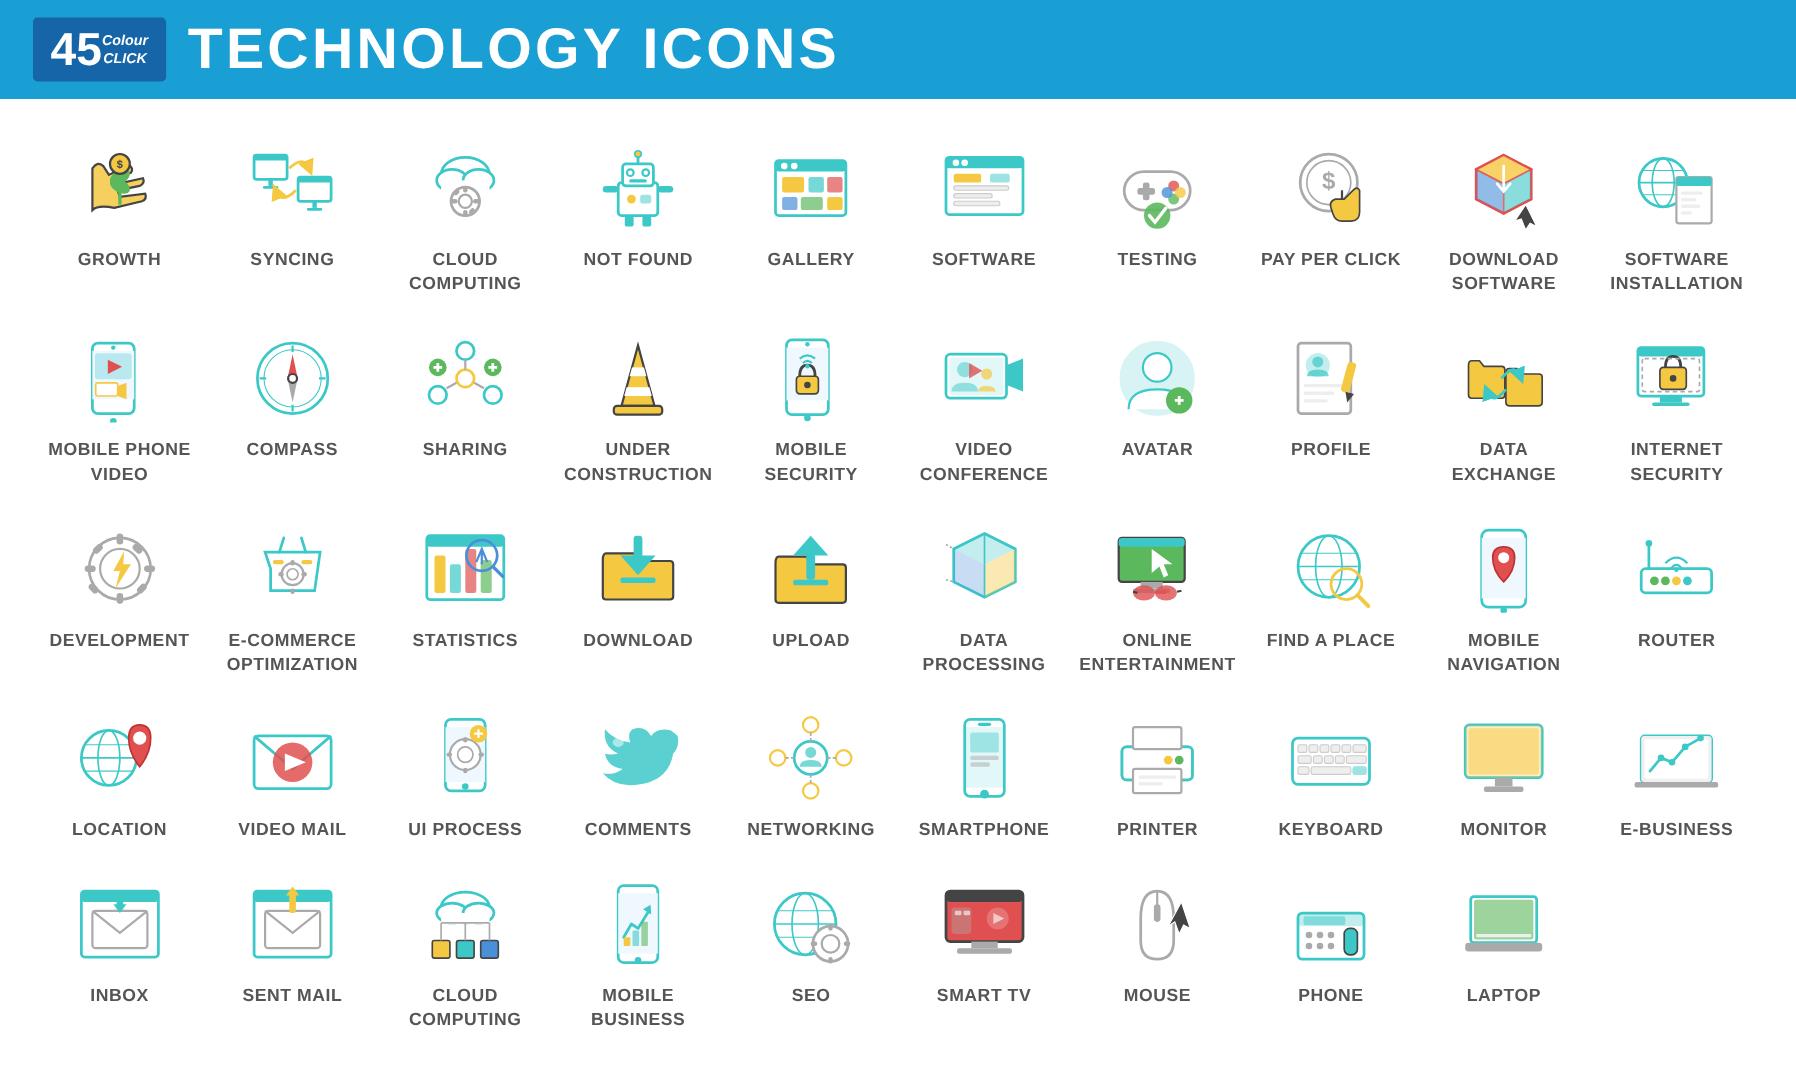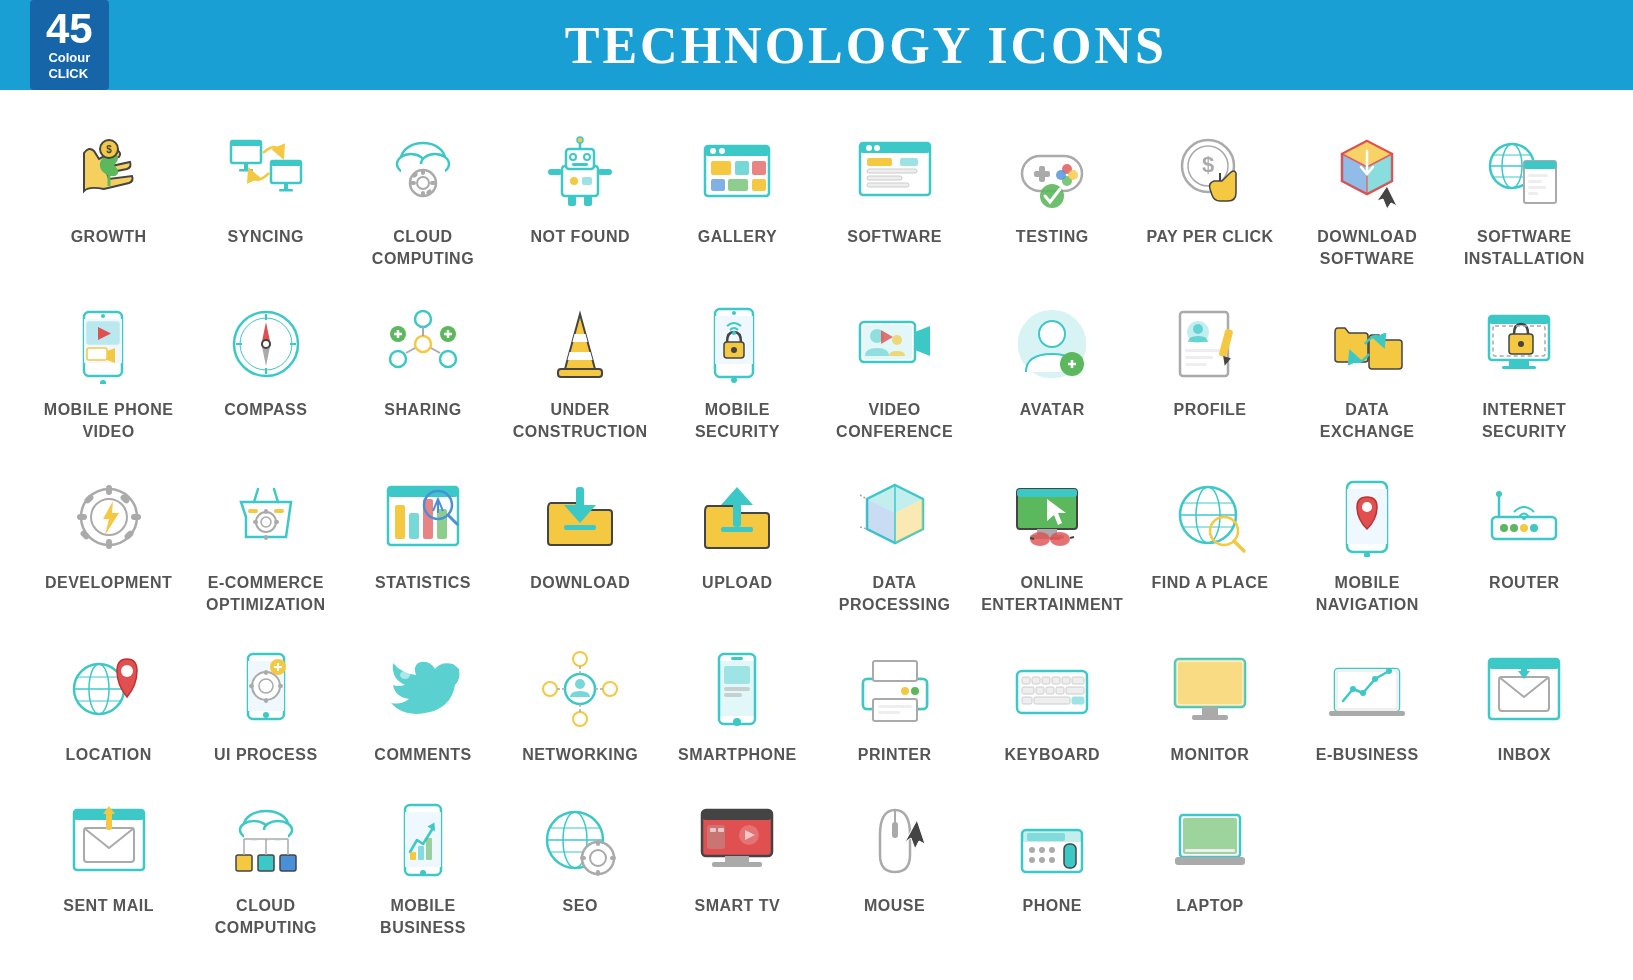--- a/index.html
+++ b/index.html
@@ -18,43 +18,42 @@
       height: 90px;
       padding: 0 30px;
     }
     .header-badge {
       background: #1565a8;
       color: #fff;
       padding: 8px 16px;
       border-radius: 4px;
       margin-right: 20px;
       display: flex;
-      flex-direction: column;
       align-items: center;
       line-height: 1;
     }
     .header-badge .num {
       font-size: 42px;
       font-weight: 900;
       line-height: 1;
     }
     .header-badge .words {
       font-size: 13px;
       font-weight: 700;
-      text-align: left;
+      text-align: center;
       line-height: 1.2;
+      font-style: italic;
     }
     .header-title {
       color: #fff;
       font-size: 52px;
       font-weight: 900;
       letter-spacing: 3px;
-      text-align: center;
+      text-align: left;
       flex: 1;
-      font-family: Liberation Serif, serif;
     }
 
     
     .icons-grid {
       display: grid;
       grid-template-columns: repeat(10, 1fr);
       gap: 0;
       padding: 20px 30px;
       background: #fff;
     }
@@ -712,20 +711,33 @@
         <line x1="8" y1="28" x2="52" y2="28" stroke="#3dc8c8" stroke-width="1"></line>
         <line x1="8" y1="52" x2="52" y2="52" stroke="#3dc8c8" stroke-width="1"></line>
 
         <path d="M58 10 Q48 10 48 22 Q48 36 58 48 Q68 36 68 22 Q68 10 58 10Z" fill="#e05050" stroke="#c03030" stroke-width="1.5"></path>
         <circle cx="58" cy="22" r="6" fill="#fff"></circle>
       </svg>
     </div>
     <span class="icon-label">LOCATION</span>
   </div>
 
+  <div class="icon-cell">
+    <div class="icon-visual">
+      <svg viewBox="0 0 80 80">
+
+        <rect x="5" y="20" width="70" height="48" rx="4" fill="#fff" stroke="#3dc8c8" stroke-width="2.5"></rect>
+        <path d="M5 20 L40 50 L75 20" fill="none" stroke="#3dc8c8" stroke-width="2.5"></path>
+
+        <circle cx="40" cy="44" r="18" fill="#e05050" opacity="0.85"></circle>
+        <polygon points="33,36 33,52 52,44" fill="#fff"></polygon>
+      </svg>
+    </div>
+    <span class="icon-label">VIDEO MAIL</span>
+  </div>
 
   <div class="icon-cell">
     <div class="icon-visual">
       <svg viewBox="0 0 80 80">
 
         <rect x="22" y="5" width="36" height="65" rx="5" fill="#fff" stroke="#3dc8c8" stroke-width="2.5"></rect>
         <rect x="22" y="12" width="36" height="50" fill="#f0f8ff"></rect>
 
         <circle cx="40" cy="37" r="14" fill="#fff" stroke="#aaa" stroke-width="2"></circle>
         <circle cx="40" cy="37" r="7" fill="#fff" stroke="#aaa" stroke-width="1.5"></circle>

